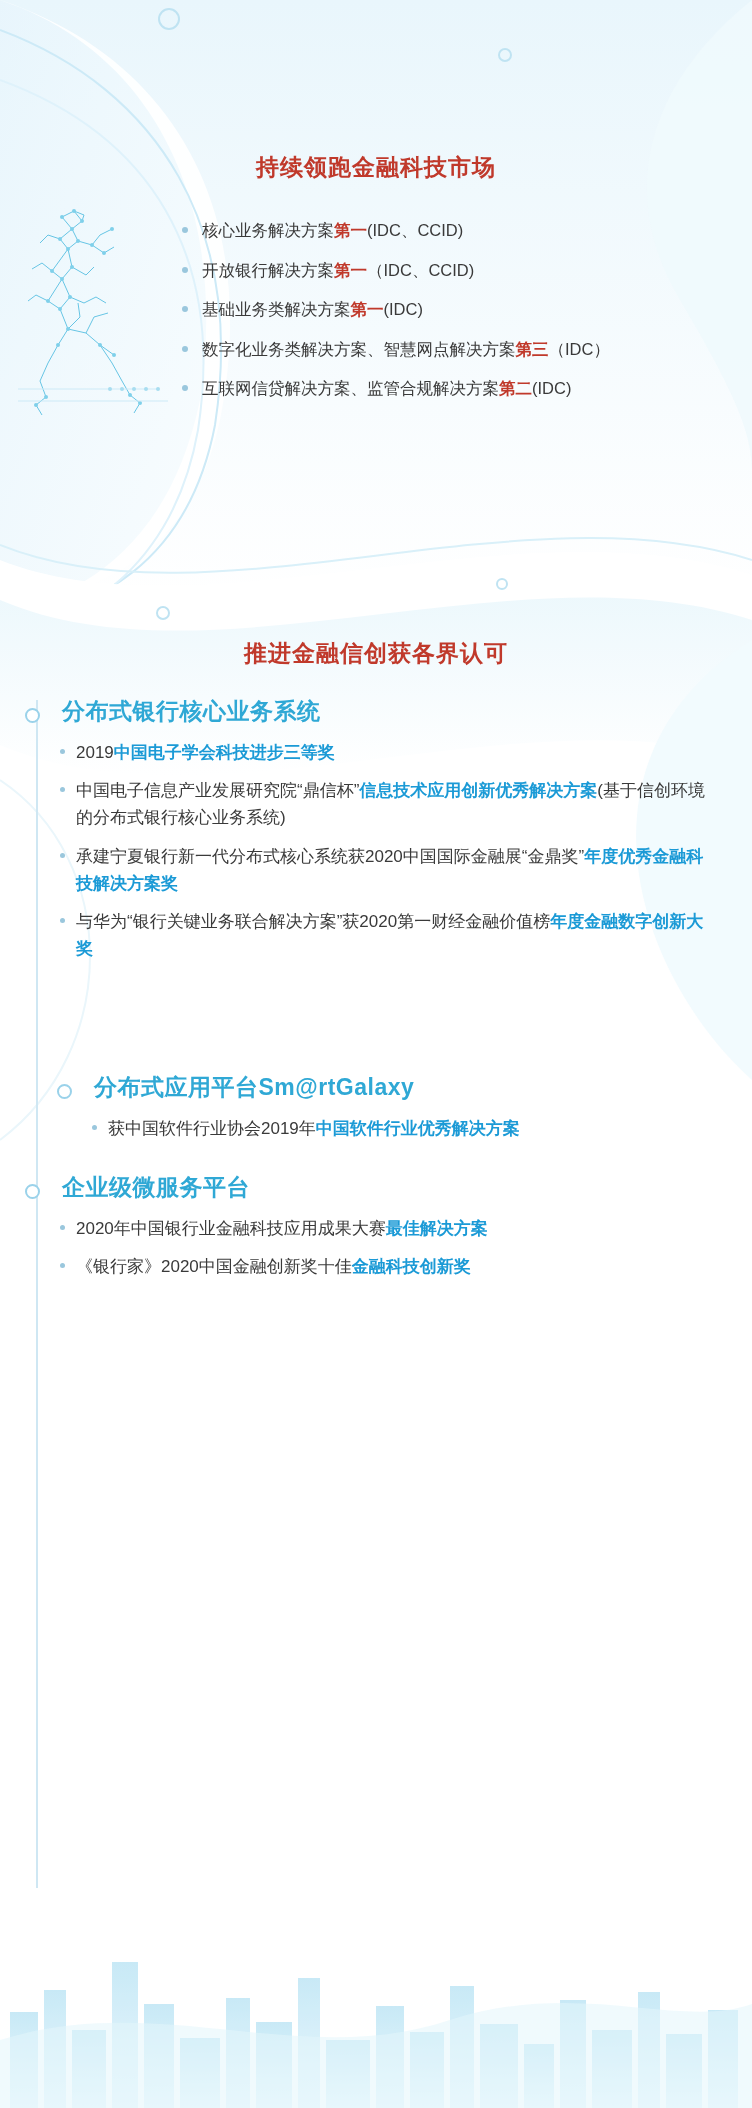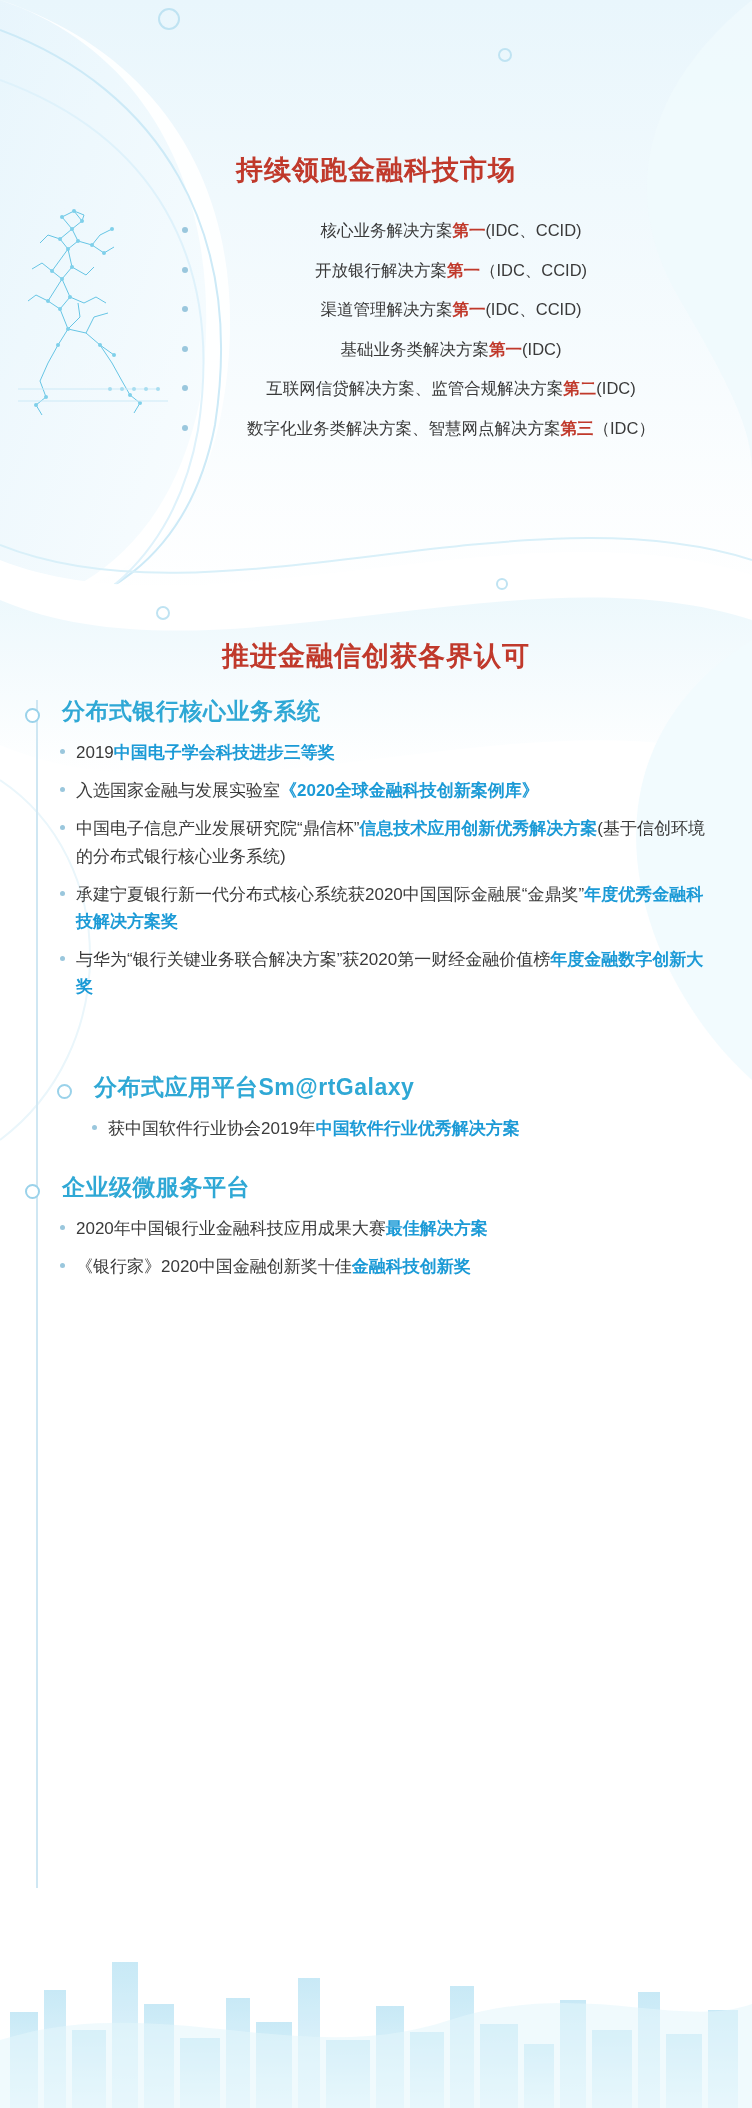--- a/index.html
+++ b/index.html
@@ -22,21 +22,21 @@
     border: 2px solid #bfe3f2;
     background: transparent;
   }
 
   
   .section { position: relative; }
 
   .section-title {
     text-align: center;
     color: #c0392b;
-    font-size: 27px;
+    font-size: 23px;
     font-weight: bold;
     letter-spacing: 1px;
   }
 
   
   #section-one { height: 600px; }
   #s1-title { padding-top: 152px; }
 
   .runner {
     position: absolute;
@@ -53,21 +53,20 @@
     width: 520px;
     list-style: none;
   }
   .s1-list li {
     position: relative;
     padding-left: 22px;
     margin-bottom: 14px;
     font-size: 16.5px;
     color: #3a3a3a;
     line-height: 1.55;
-    text-align: center;
   }
   .s1-list li::before {
     content: "";
     position: absolute;
     left: 2px;
     top: 9px;
     width: 6px;
     height: 6px;
     border-radius: 50%;
     background: #9ac7dd;
@@ -278,50 +277,44 @@
   </svg>
 
   <ul class="s1-list">
     <li>
       <span>核心业务解决方案</span><span class="rank">第一</span><span>(IDC、CCID)</span>
     </li>
     <li>
       <span>开放银行解决方案</span><span class="rank">第一</span><span>（IDC、CCID)</span>
     </li>
     <li>
-      <span>渠道管理解决方案</span><span class="rank">第一</span><span>(IDC、CCID)</span>
-    </li>
-    <li>
       <span>基础业务类解决方案</span><span class="rank">第一</span><span>(IDC)</span>
     </li>
     <li>
+      <span>数字化业务类解决方案、智慧网点解决方案</span><span class="rank">第三</span><span>（IDC）</span>
+    </li>
+    <li>
       <span>互联网信贷解决方案、监管合规解决方案</span><span class="rank">第二</span><span>(IDC)</span>
-    </li>
-    <li>
-      <span>数字化业务类解决方案、智慧网点解决方案</span><span class="rank">第三</span><span>（IDC）</span>
     </li>
   </ul>
 </div>
 
 <div class="section" id="section-two">
 
   <div class="section-title" id="s2-title">推进金融信创获各界认可</div>
 
   <div class="timeline"></div>
 
   <div class="group" id="group-core">
     <div class="group-head">分布式银行核心业务系统</div>
     <ul class="group-list">
       <li>
         <span>2019</span><span class="hl">中国电子学会科技进步三等奖</span>
       </li>
       <li>
-        <span>入选国家金融与发展实验室</span><span class="hl">《2020全球金融科技创新案例库》</span>
-      </li>
-      <li>
         <span>中国电子信息产业发展研究院“鼎信杯”</span><span class="hl">信息技术应用创新优秀解决方案</span><span>(基于信创环境的分布式银行核心业务系统)</span>
       </li>
       <li>
         <span>承建宁夏银行新一代分布式核心系统获2020中国国际金融展“金鼎奖”</span><span class="hl">年度优秀金融科技解决方案奖</span>
       </li>
       <li>
         <span>与华为“银行关键业务联合解决方案”获2020第一财经金融价值榜</span><span class="hl">年度金融数字创新大奖</span>
       </li>
     </ul>
   </div>

